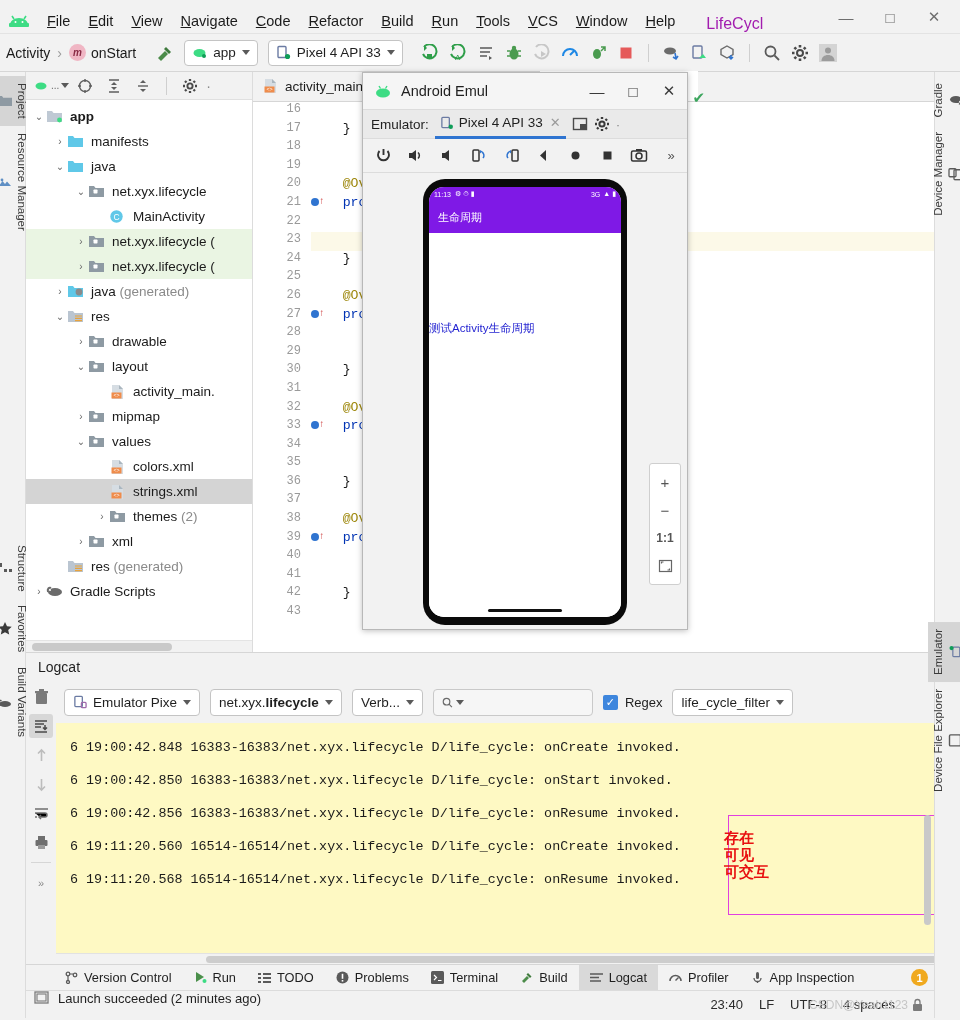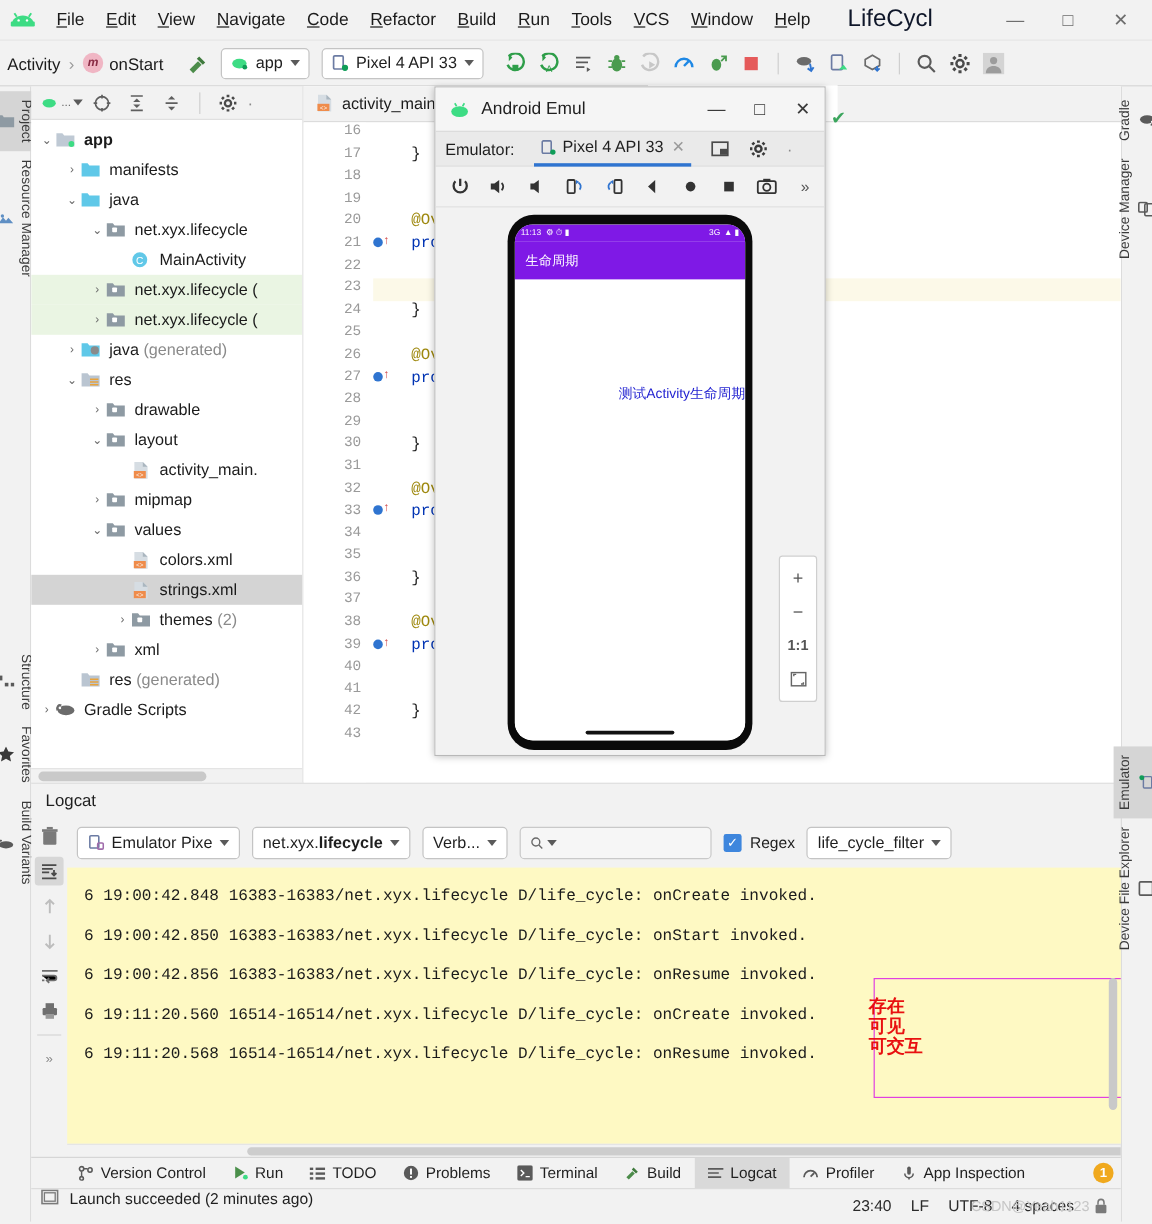--- a/index.html
+++ b/index.html
@@ -7,30 +7,30 @@
   body {
     font-family: "Liberation Sans", sans-serif;
     font-size: 13px;
     color:#1f1f1f;
     background:#f2f2f2;
     -webkit-font-smoothing: antialiased;
   }
 
   
   #menubar {
-    height:34px; background:#f2f2f2; display:flex; align-items:center;
+    height:34px; background:#f2f2f2; display:flex; align-items:flex-end;
     padding-left:6px; border-bottom:1px solid #e3e3e3; position:relative;
   }
   .and-logo { width:26px; height:22px; position:relative; margin-right:6px;}
   .menu-item {
     padding:4px 9px; font-size:14.5px; color:#1b1b1b; cursor:default;
     white-space:nowrap;
   }
   .menu-item u { text-decoration:underline; }
-  #proj-name { color:#0f172a; font-size:20px; margin-left:22px; }
+  #proj-name { color:#a21caf; font-size:16px; margin-left:22px; }
   .wbtns { position:absolute; right:4px; top:0; height:34px; display:flex; align-items:center; }
   .wbtn { width:44px; height:34px; display:flex; align-items:center; justify-content:center; color:#6e6e6e; font-size:15px;}
 
   
   #navbar {
     height:38px; background:#f2f2f2; display:flex; align-items:center;
     padding-left:2px; border-bottom:1px solid #d6d6d6; position:relative;
   }
   .crumb { font-size:14px; color:#1b1b1b; }
   .crumb-sep { color:#9b9b9b; margin:0 7px; font-size:14px;}
@@ -111,35 +111,35 @@
     position:absolute; left:336px; top:0px; width:326px; height:558px;
     background:#f5f5f5; border:1px solid #b8b8b8; box-shadow:0 1px 6px rgba(0,0,0,.25);
     display:flex; flex-direction:column;
   }
   #emutitle { height:36px; display:flex; align-items:center; padding-left:10px; background:#f5f5f5;}
   #emutitle .t { font-size:14.5px; margin-left:8px;}
   #emutitle .btns { margin-left:auto; display:flex;}
   #emutitle .btns div { width:36px;height:36px;display:flex;align-items:center;justify-content:center;color:#3a3a3a;font-size:15px;}
   #emutab {
     height:30px; display:flex; align-items:center; background:#eaeaea;
-    border-top:1px solid #dcdcdc; border-bottom:1px solid #dcdcdc; padding-left:8px; gap:16px; font-size:13.5px;
+    border-top:1px solid #dcdcdc; border-bottom:1px solid #dcdcdc; padding-left:8px; gap:6px; font-size:13.5px;
   }
   #emutab .tabsel { height:30px; display:flex;align-items:center;gap:5px; padding:0 5px; border-bottom:3px solid #2f74d0;}
   #emuctrl { height:34px; display:flex; align-items:center; gap:4px; padding-left:6px; background:#f2f2f2; border-bottom:1px solid #dcdcdc;}
   .ectl { width:28px;height:28px;display:flex;align-items:center;justify-content:center;}
   #emustage { flex:1; background:#f2f2f2; position:relative; overflow:hidden;}
   #phone {
     position:absolute; left:50%; transform:translateX(-50%); top:6px;
     width:204px; height:446px; background:#0a0a0a; border-radius:22px; padding:8px 6px 8px 6px;
   }
   #screen { width:100%; height:100%; background:#fff; border-radius:15px; overflow:hidden; display:flex; flex-direction:column;}
   #statusbar { height:14px; background:#7f19e6; display:flex; align-items:center; padding:0 5px; color:#fff; font-size:7px;}
   #appbar { height:32px; background:#7f19e6; color:#fff; display:flex; align-items:center; padding-left:9px; font-size:11px;}
   #appbody { flex:1; background:#fff; position:relative;}
-  #appbody span { position:absolute; top:88px; left:11px; right:0; text-align:right; color:#1f1fd0; font-size:11.5px;}
+  #appbody span { position:absolute; top:88px; left:0; right:0; text-align:left; color:#1f1fd0; font-size:11.5px;}
   #navpill { position:absolute; bottom:5px; left:50%; transform:translateX(-50%); width:74px; height:3px; background:#111; border-radius:2px;}
   #zoomctl {
     position:absolute; right:6px; top:290px; width:32px; background:#fff;
     border:1px solid #cfcfcf; border-radius:3px; display:flex; flex-direction:column;
     align-items:center; padding:4px 0;
   }
   #zoomctl div { height:28px; display:flex; align-items:center; justify-content:center; width:100%; color:#555; font-size:15px;}
   #emuok { position:absolute; right:-18px; top:16px; color:#3ba55d; font-size:15px;}
 
   

